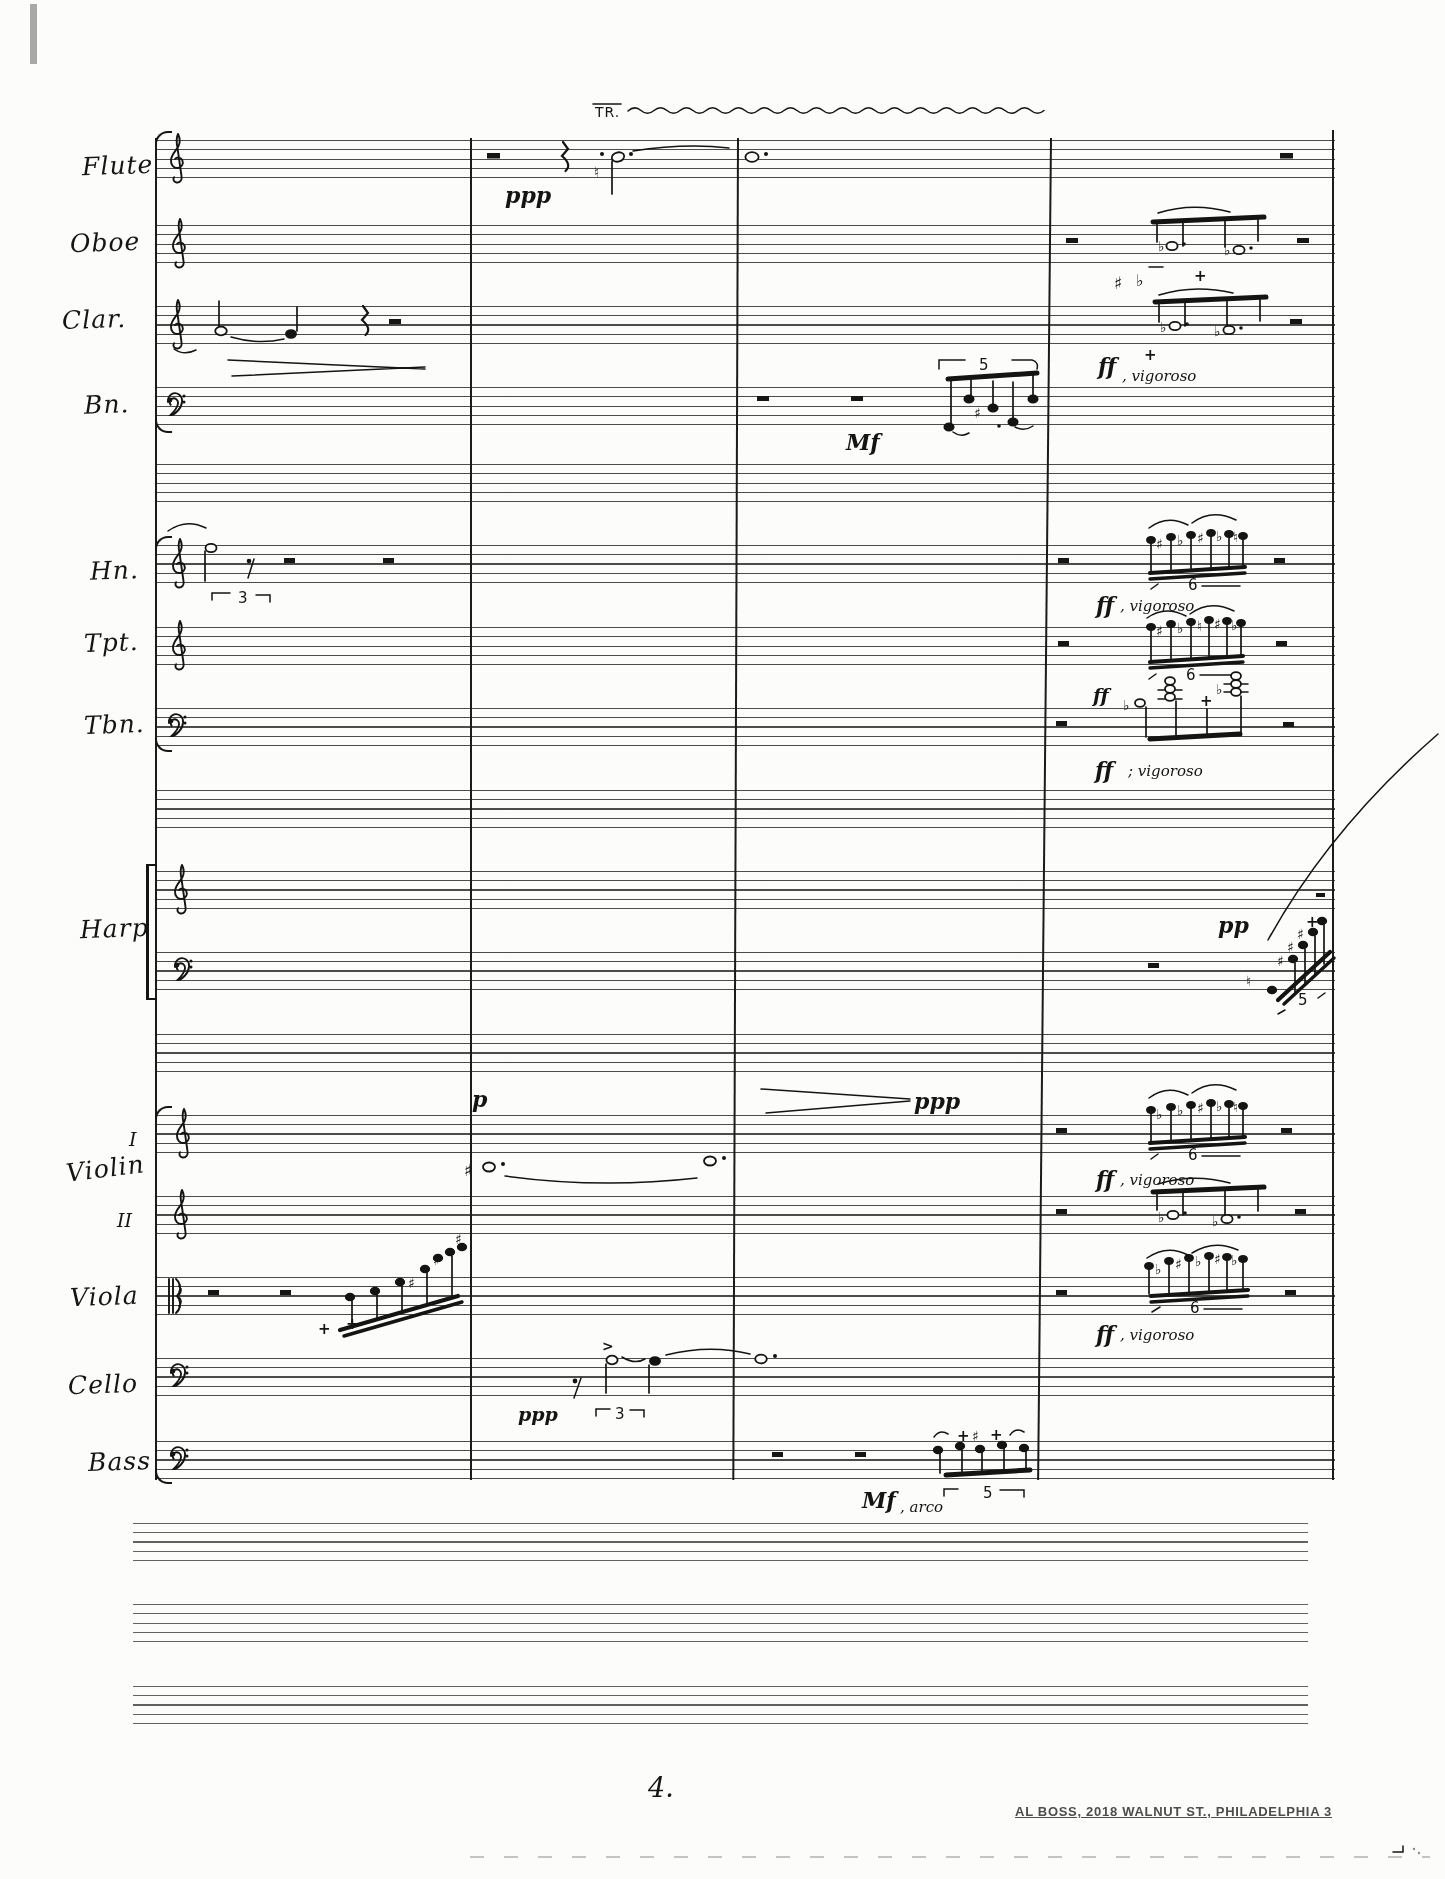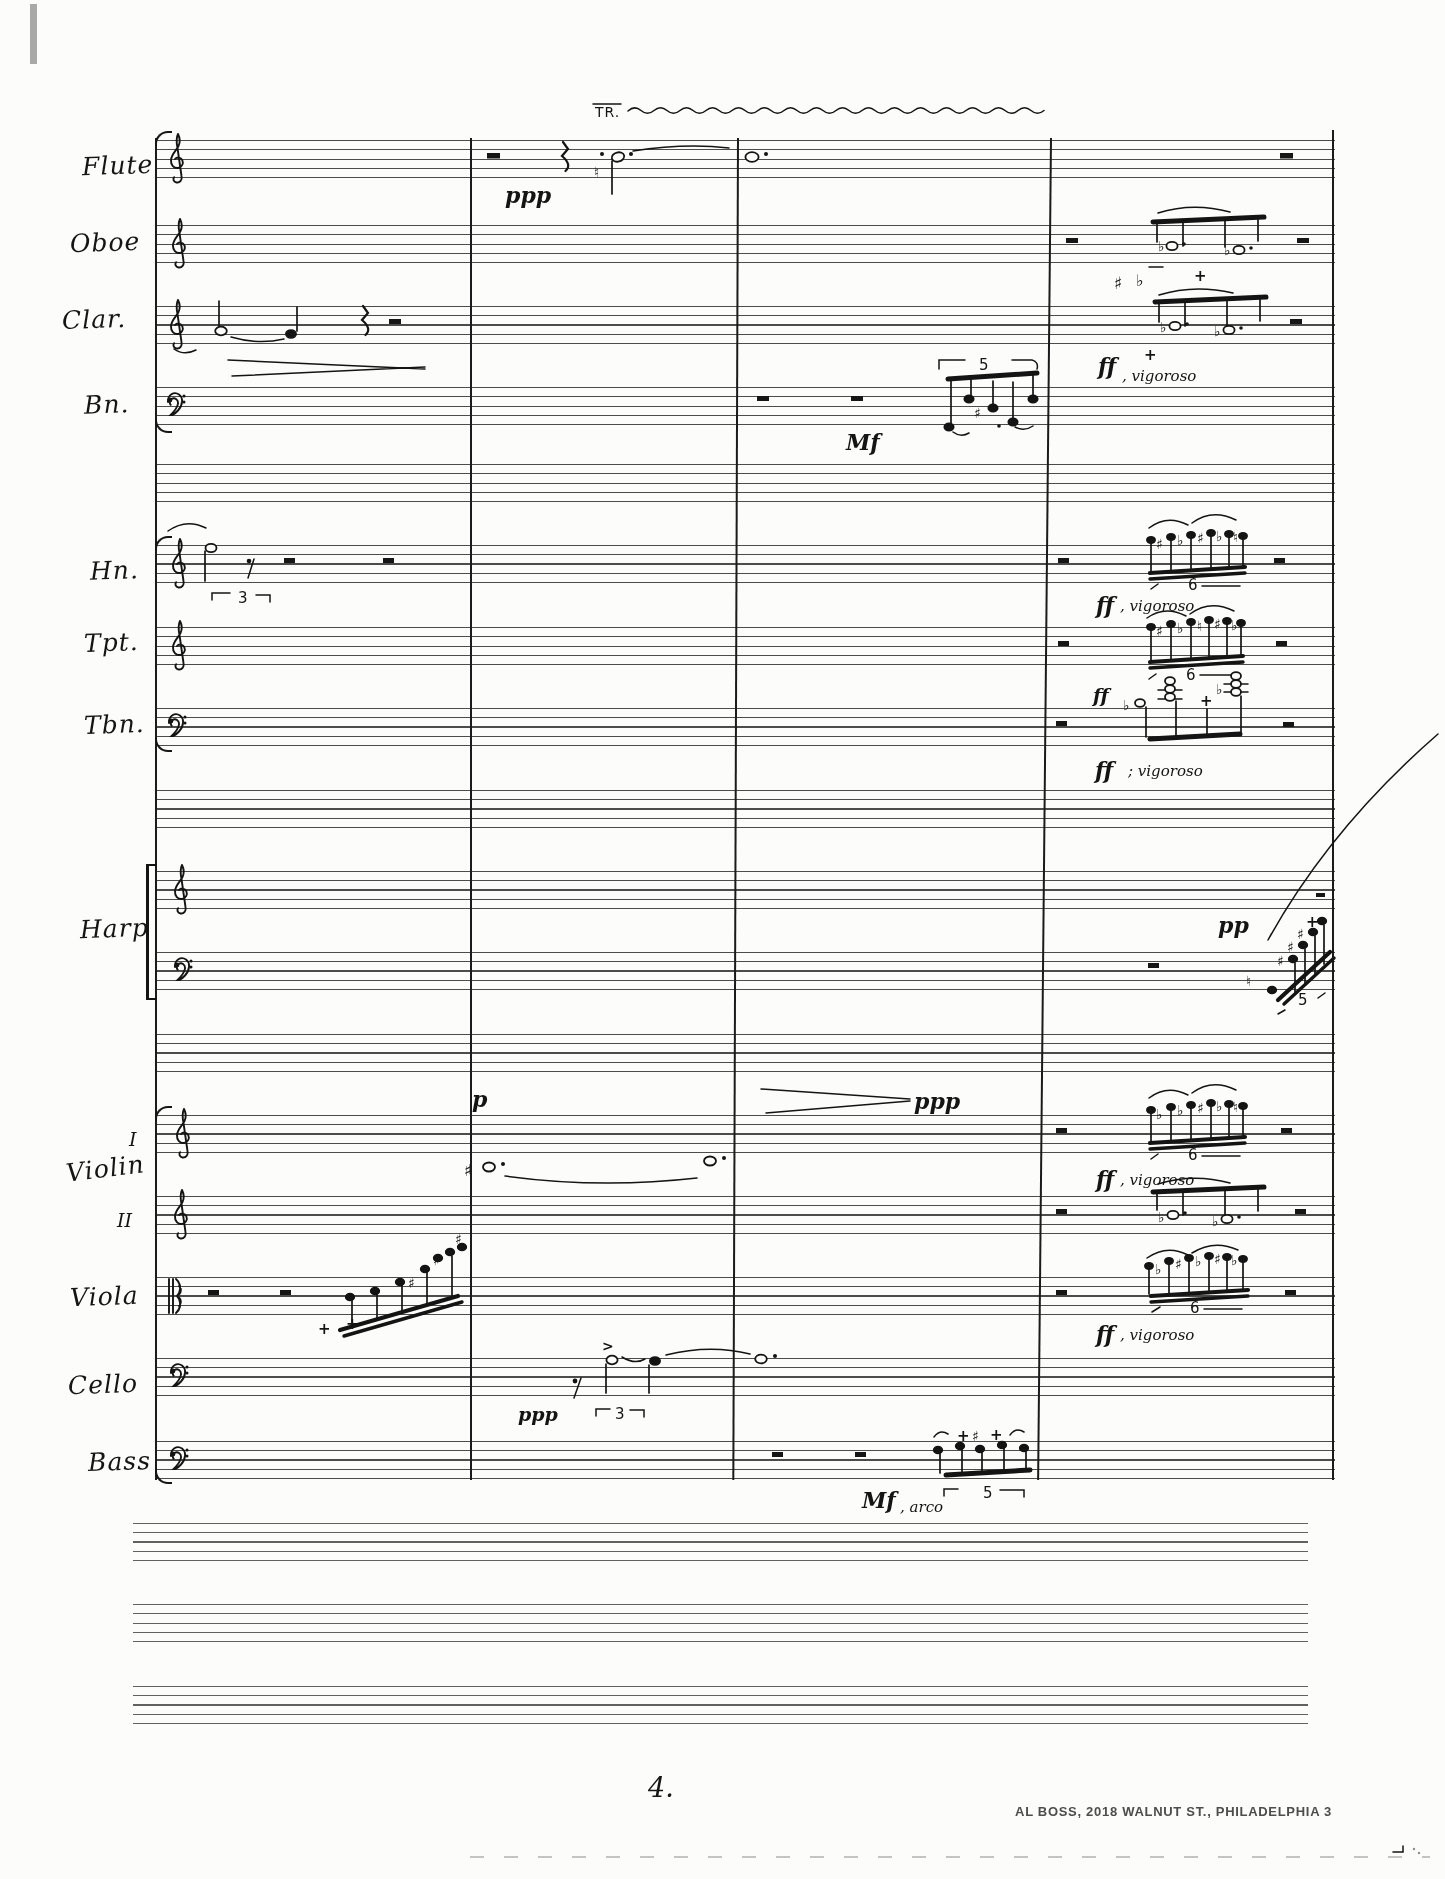--- a/index.html
+++ b/index.html
@@ -34,21 +34,21 @@
   .t-word{font:italic 400 15px "DejaVu Serif",serif;}
   .t-num{font:400 15px "DejaVu Sans",sans-serif;}
   .t-acc{font:400 14px "DejaVu Sans",sans-serif;}
   .t-plus{font:700 15px "DejaVu Sans",sans-serif;}
   .t-accent{font:700 14px "DejaVu Sans",sans-serif;}
   .t-tr{font:400 14px "DejaVu Sans",sans-serif;letter-spacing:1px;}
   .clef path{stroke:#141414;fill:none;stroke-width:1.9;stroke-linecap:round;}
   .clef .fill{fill:#141414;stroke:none;}
   .pageno{position:absolute;left:648px;top:1772px;font-style:italic;font-size:27px;}
   .footer{position:absolute;right:113px;top:1804px;font-family:"Liberation Sans",sans-serif;
-          font-weight:bold;font-size:13px;letter-spacing:.7px;color:#4d4d4d;white-space:nowrap;}
+          font-weight:bold;font-size:13px;letter-spacing:.7px;color:#4d4d4d;white-space:nowrap;text-decoration:underline;}
   .scan-strip{position:absolute;left:30px;top:4px;width:7px;height:60px;background:#8d8d8b;opacity:.75;}
   .scan-dashes{position:absolute;left:470px;top:1856px;width:960px;height:2px;opacity:.8;
           background:repeating-linear-gradient(to right,#b5b5b3 0 14px,transparent 14px 34px);}
 </style>
 </head>
 <body>
 
 <div class="sheet">
 
   <div class="scan-strip"></div>

